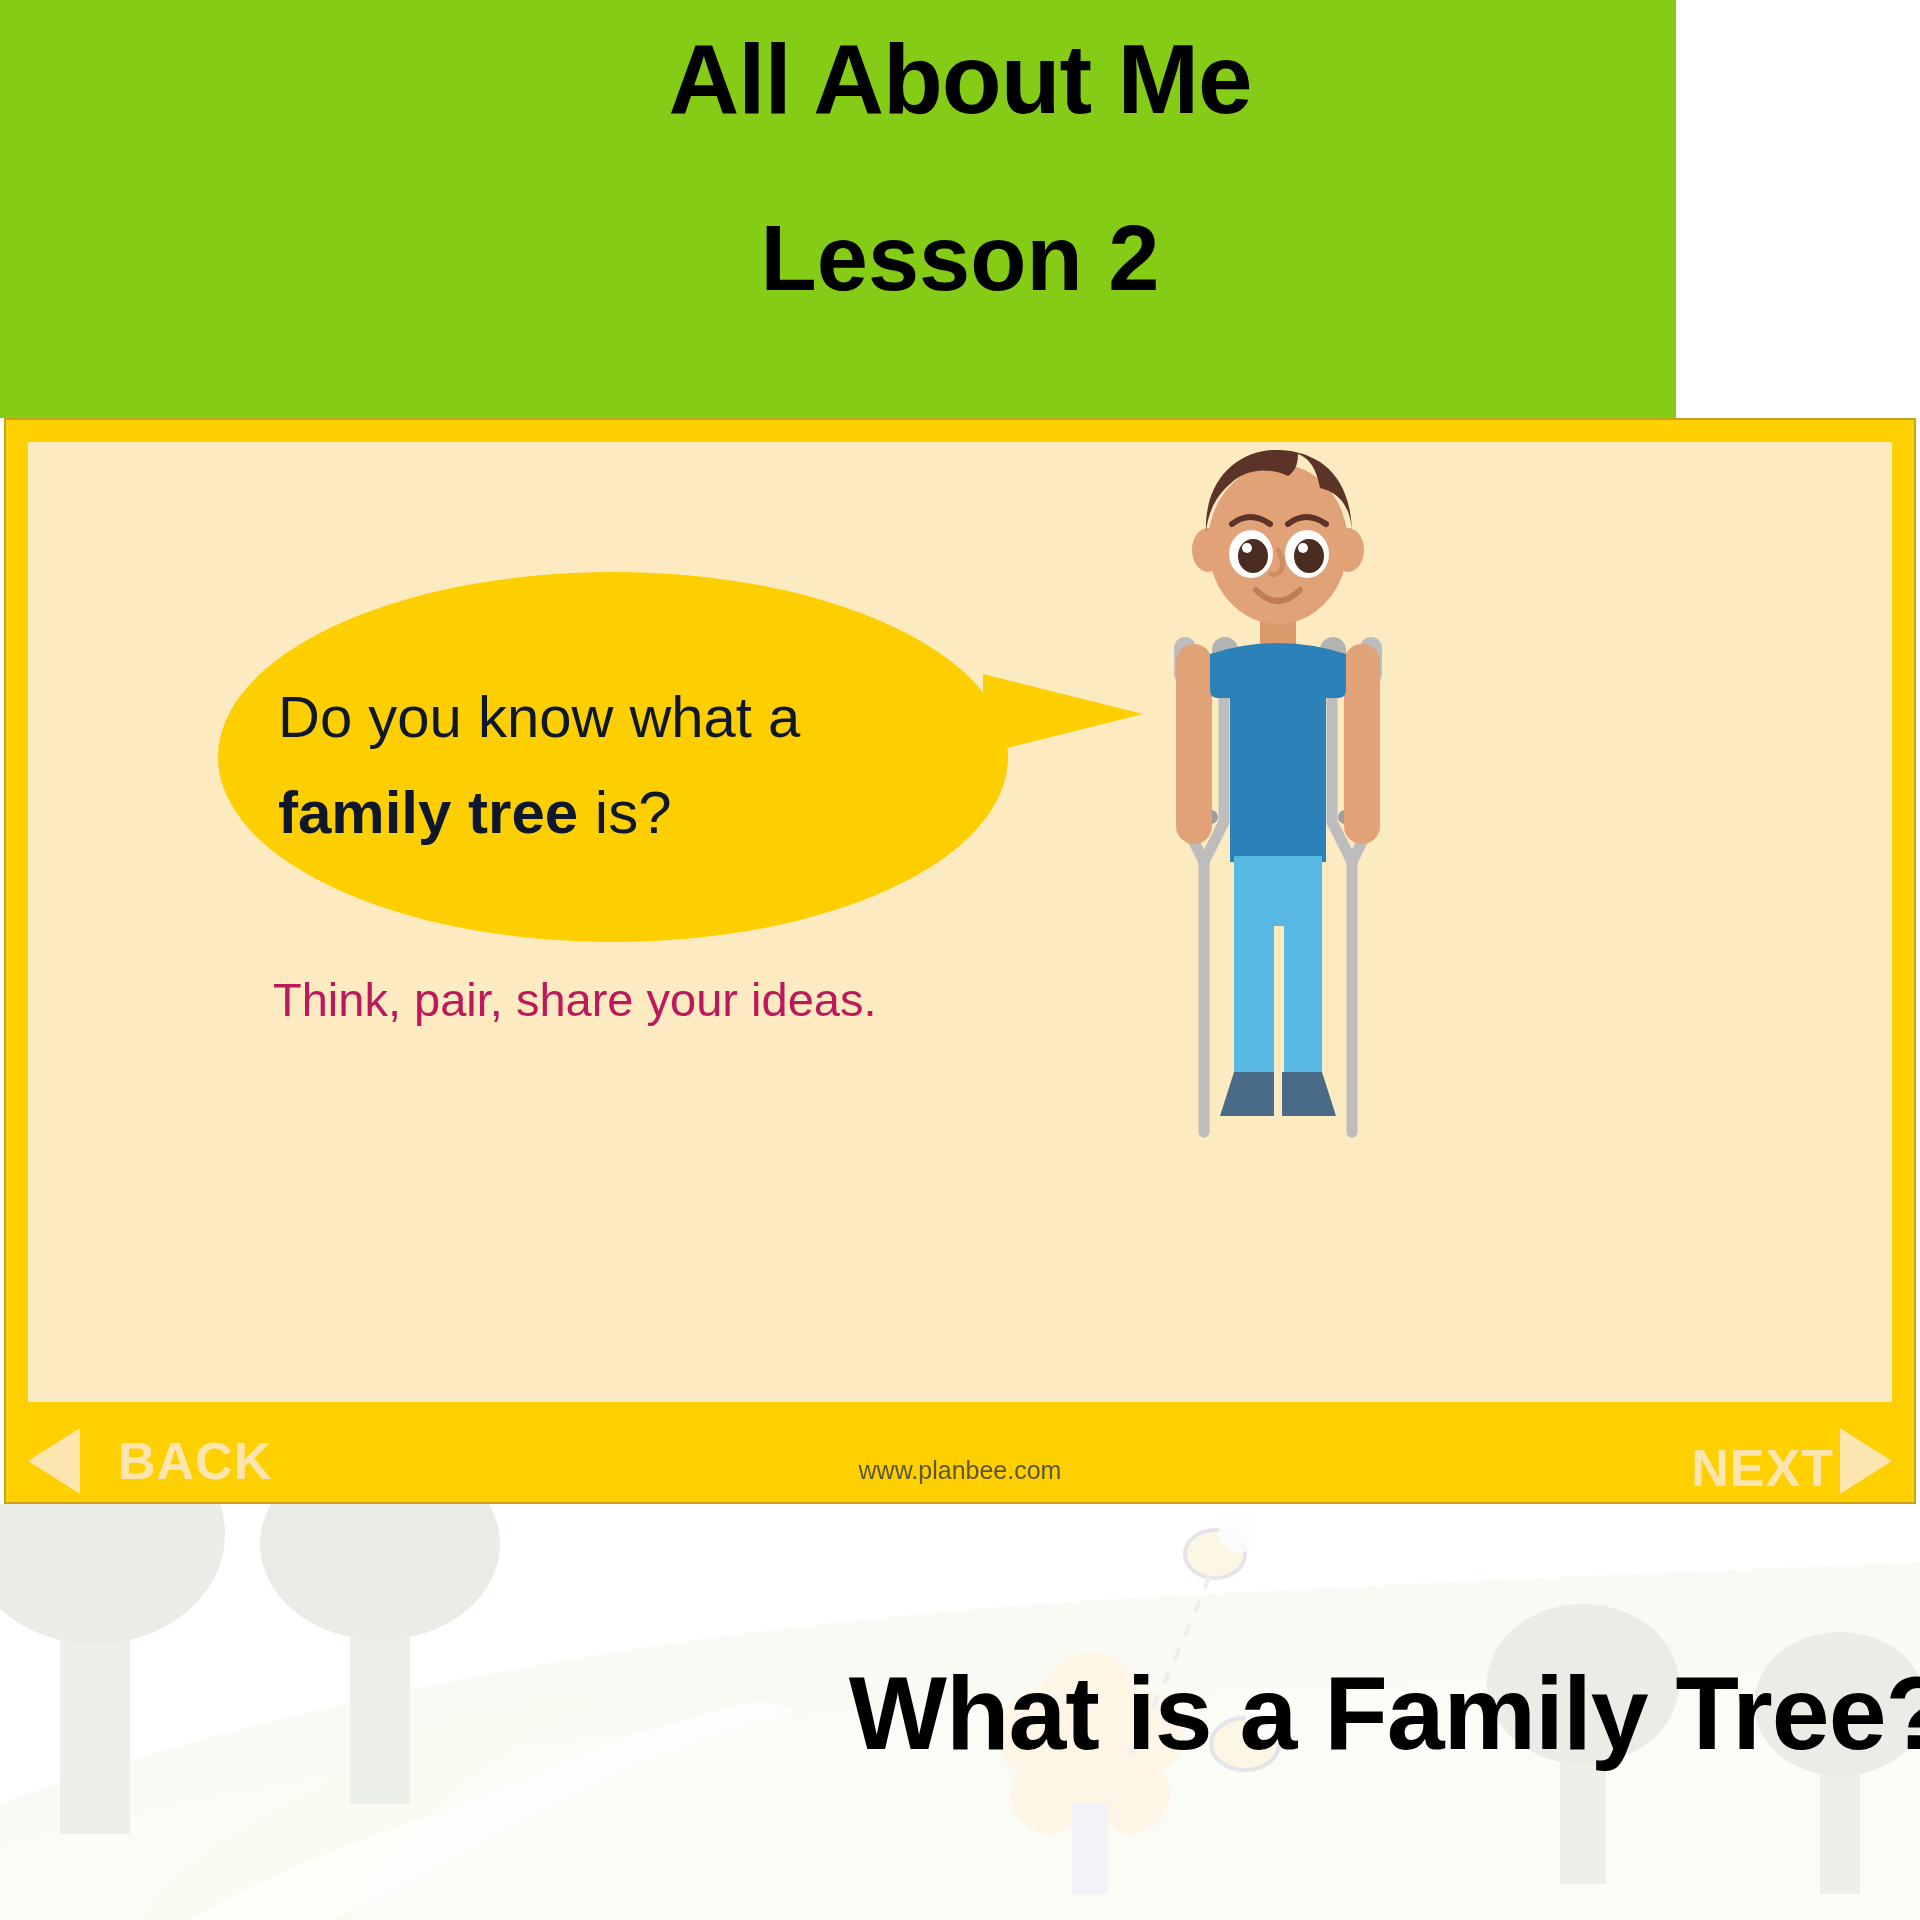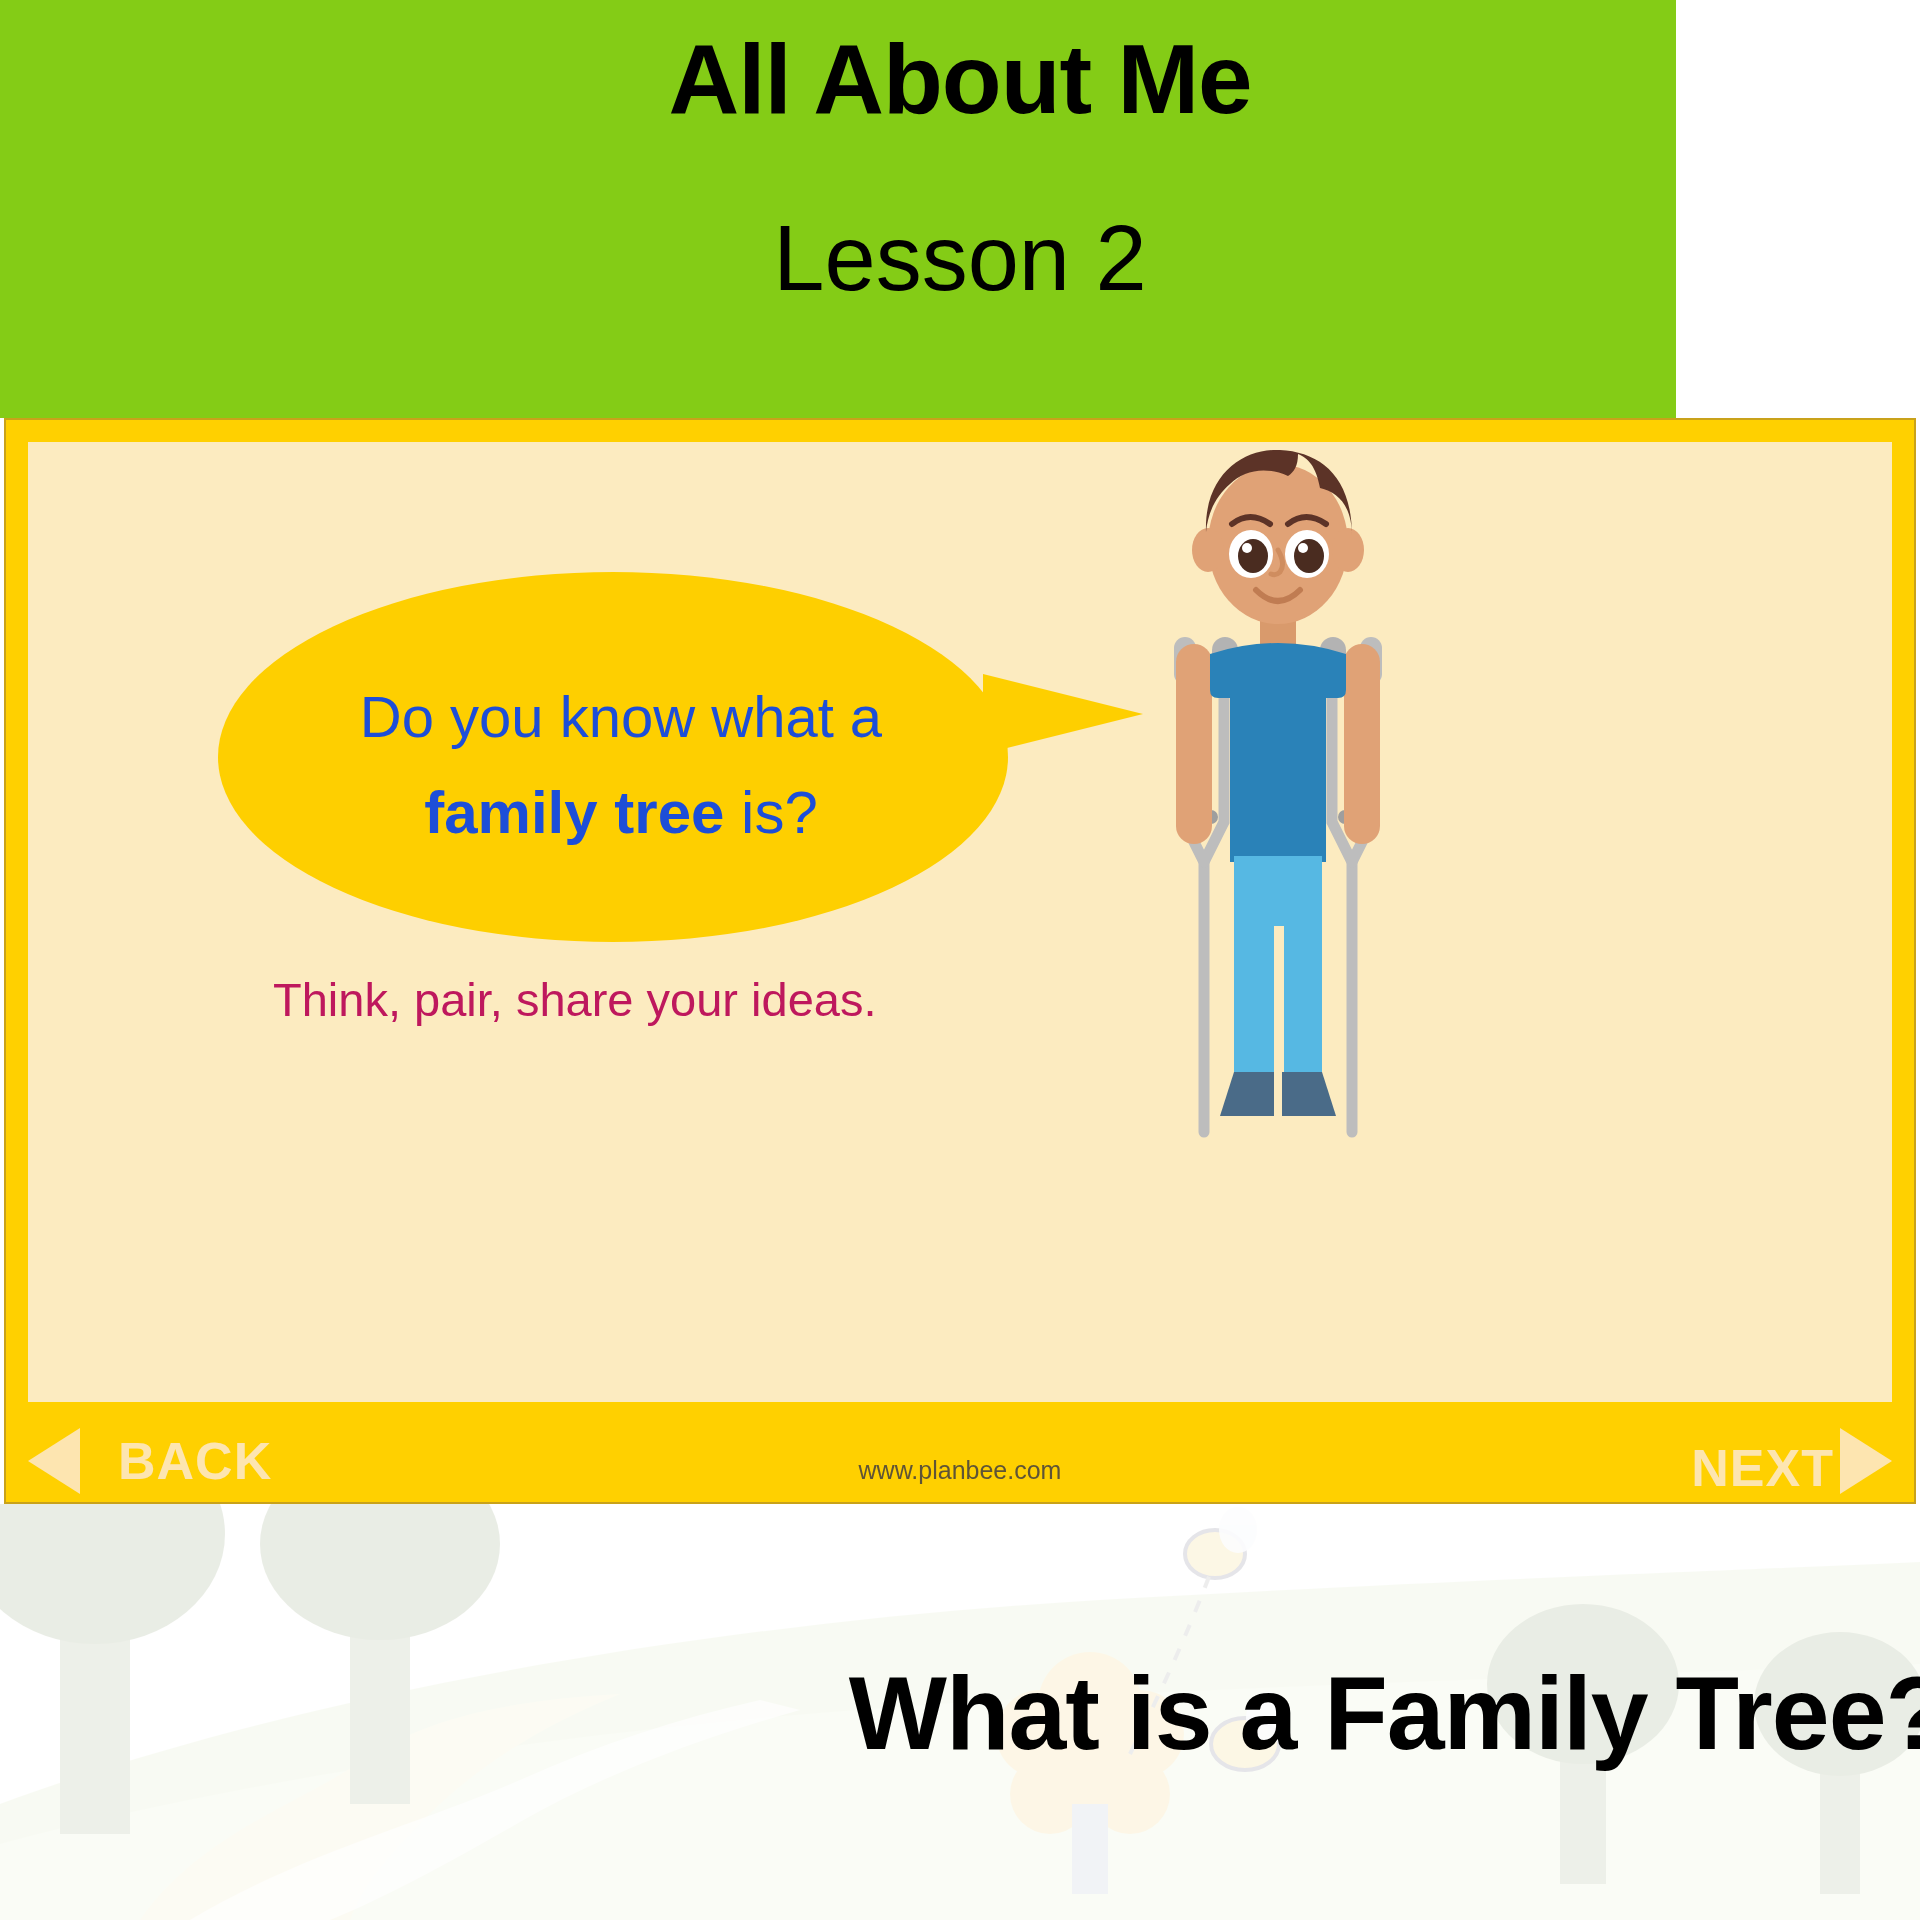--- a/index.html
+++ b/index.html
@@ -17,21 +17,21 @@
   }
   .header-title{
     position:absolute;left:0;top:28px;width:1920px;
     text-align:center;
     font-size:98px;font-weight:bold;color:#000;
     letter-spacing:-1px;line-height:1.05;
   }
   .header-sub{
     position:absolute;left:0;top:210px;width:1920px;
     text-align:center;
-    font-size:92px;font-weight:normal;color:#000;
+    font-size:92px;font-weight:bold;color:#000;
     letter-spacing:0px;line-height:1.05;
   }
 
   
   .slide{
     position:absolute;left:4px;top:418px;width:1912px;height:1086px;
     background:#ffd000;
     border:2px solid #c9a21a;
     box-sizing:border-box;
   }
@@ -50,22 +50,22 @@
     border-radius:50% / 50%;
   }
   .bubble-tail{
     position:absolute;left:955px;top:232px;
     width:0;height:0;
     border-top:40px solid transparent;
     border-bottom:40px solid transparent;
     border-left:160px solid #fecf00;
   }
   .bubble-text{
-    position:absolute;left:68px;top:108px;width:670px;
-    text-align:center;color:#1d4ed8;
+    position:absolute;left:60px;top:108px;width:670px;
+    text-align:left;color:#0f172a;
     line-height:1.28;
   }
   .bt-line1{font-size:58px;font-weight:normal;display:block;}
   .bt-line2{font-size:60px;display:block;margin-top:21px;}
   .bt-bold{font-weight:bold;}
   .bt-norm{font-weight:normal;}
 
   .tps{
     position:absolute;left:245px;top:530px;
     font-size:47px;color:#be185d;font-weight:normal;

